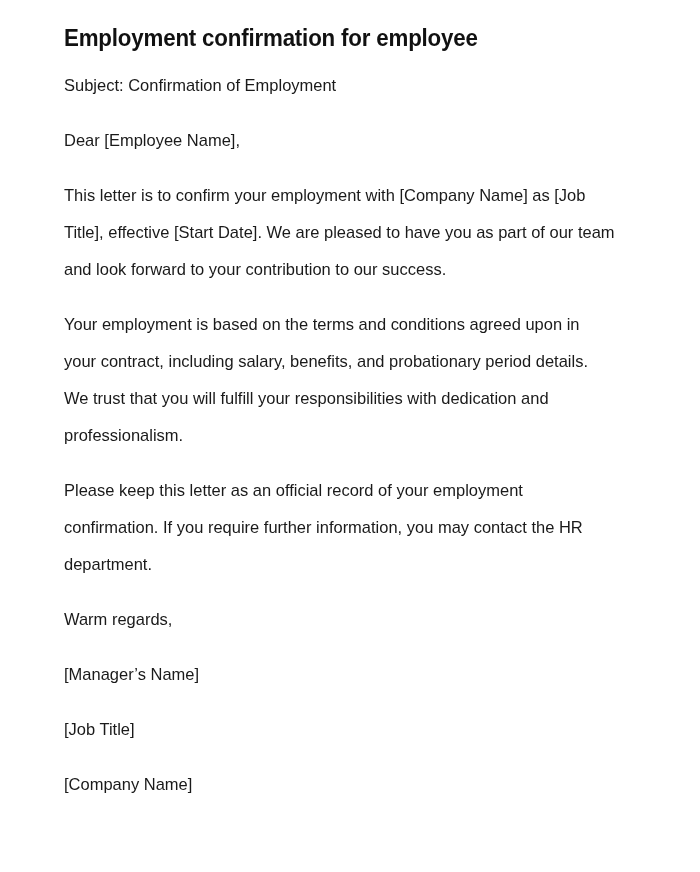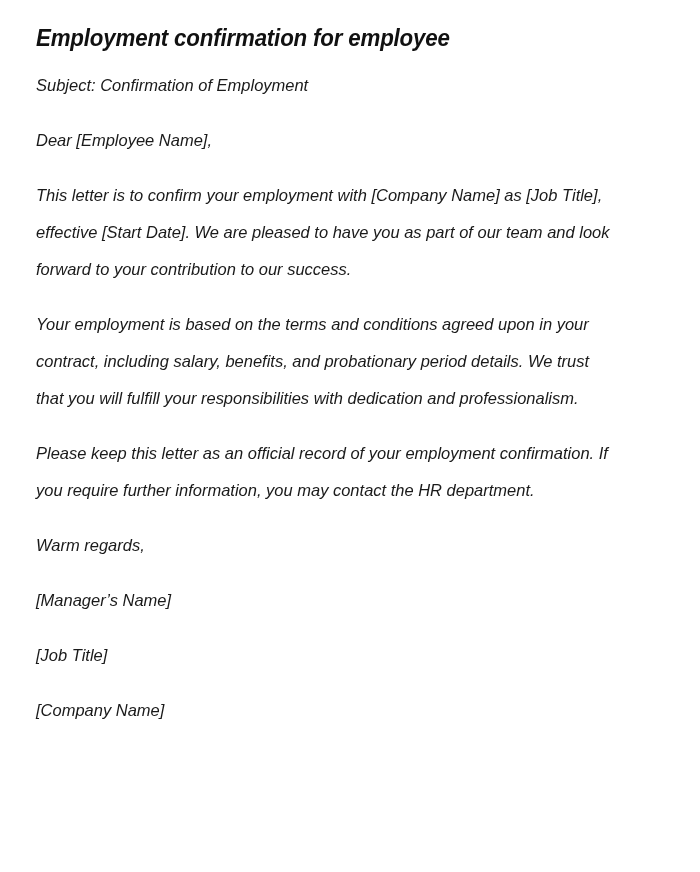--- a/index.html
+++ b/index.html
@@ -12,23 +12,22 @@
     width: 700px;
     min-height: 872px;
     font-family: "Liberation Sans", "DejaVu Sans", sans-serif;
     color: #1a1a1a;
     -webkit-font-smoothing: antialiased;
   }
   .page {
     width: 692px;
     min-height: 872px;
     box-sizing: border-box;
-    padding: 22px 60px 24px 36px;
+    padding: 22px 60px 24px 64px;
     background: #ffffff;
-    font-style: italic;
   }
   .doc-title {
     font-size: 24px;
     font-weight: bold;
     line-height: 1.3;
     letter-spacing: -0.2px;
     margin: 0 0 14px 0;
     color: #111111;
     transform: scaleX(0.93);
     transform-origin: left center;

